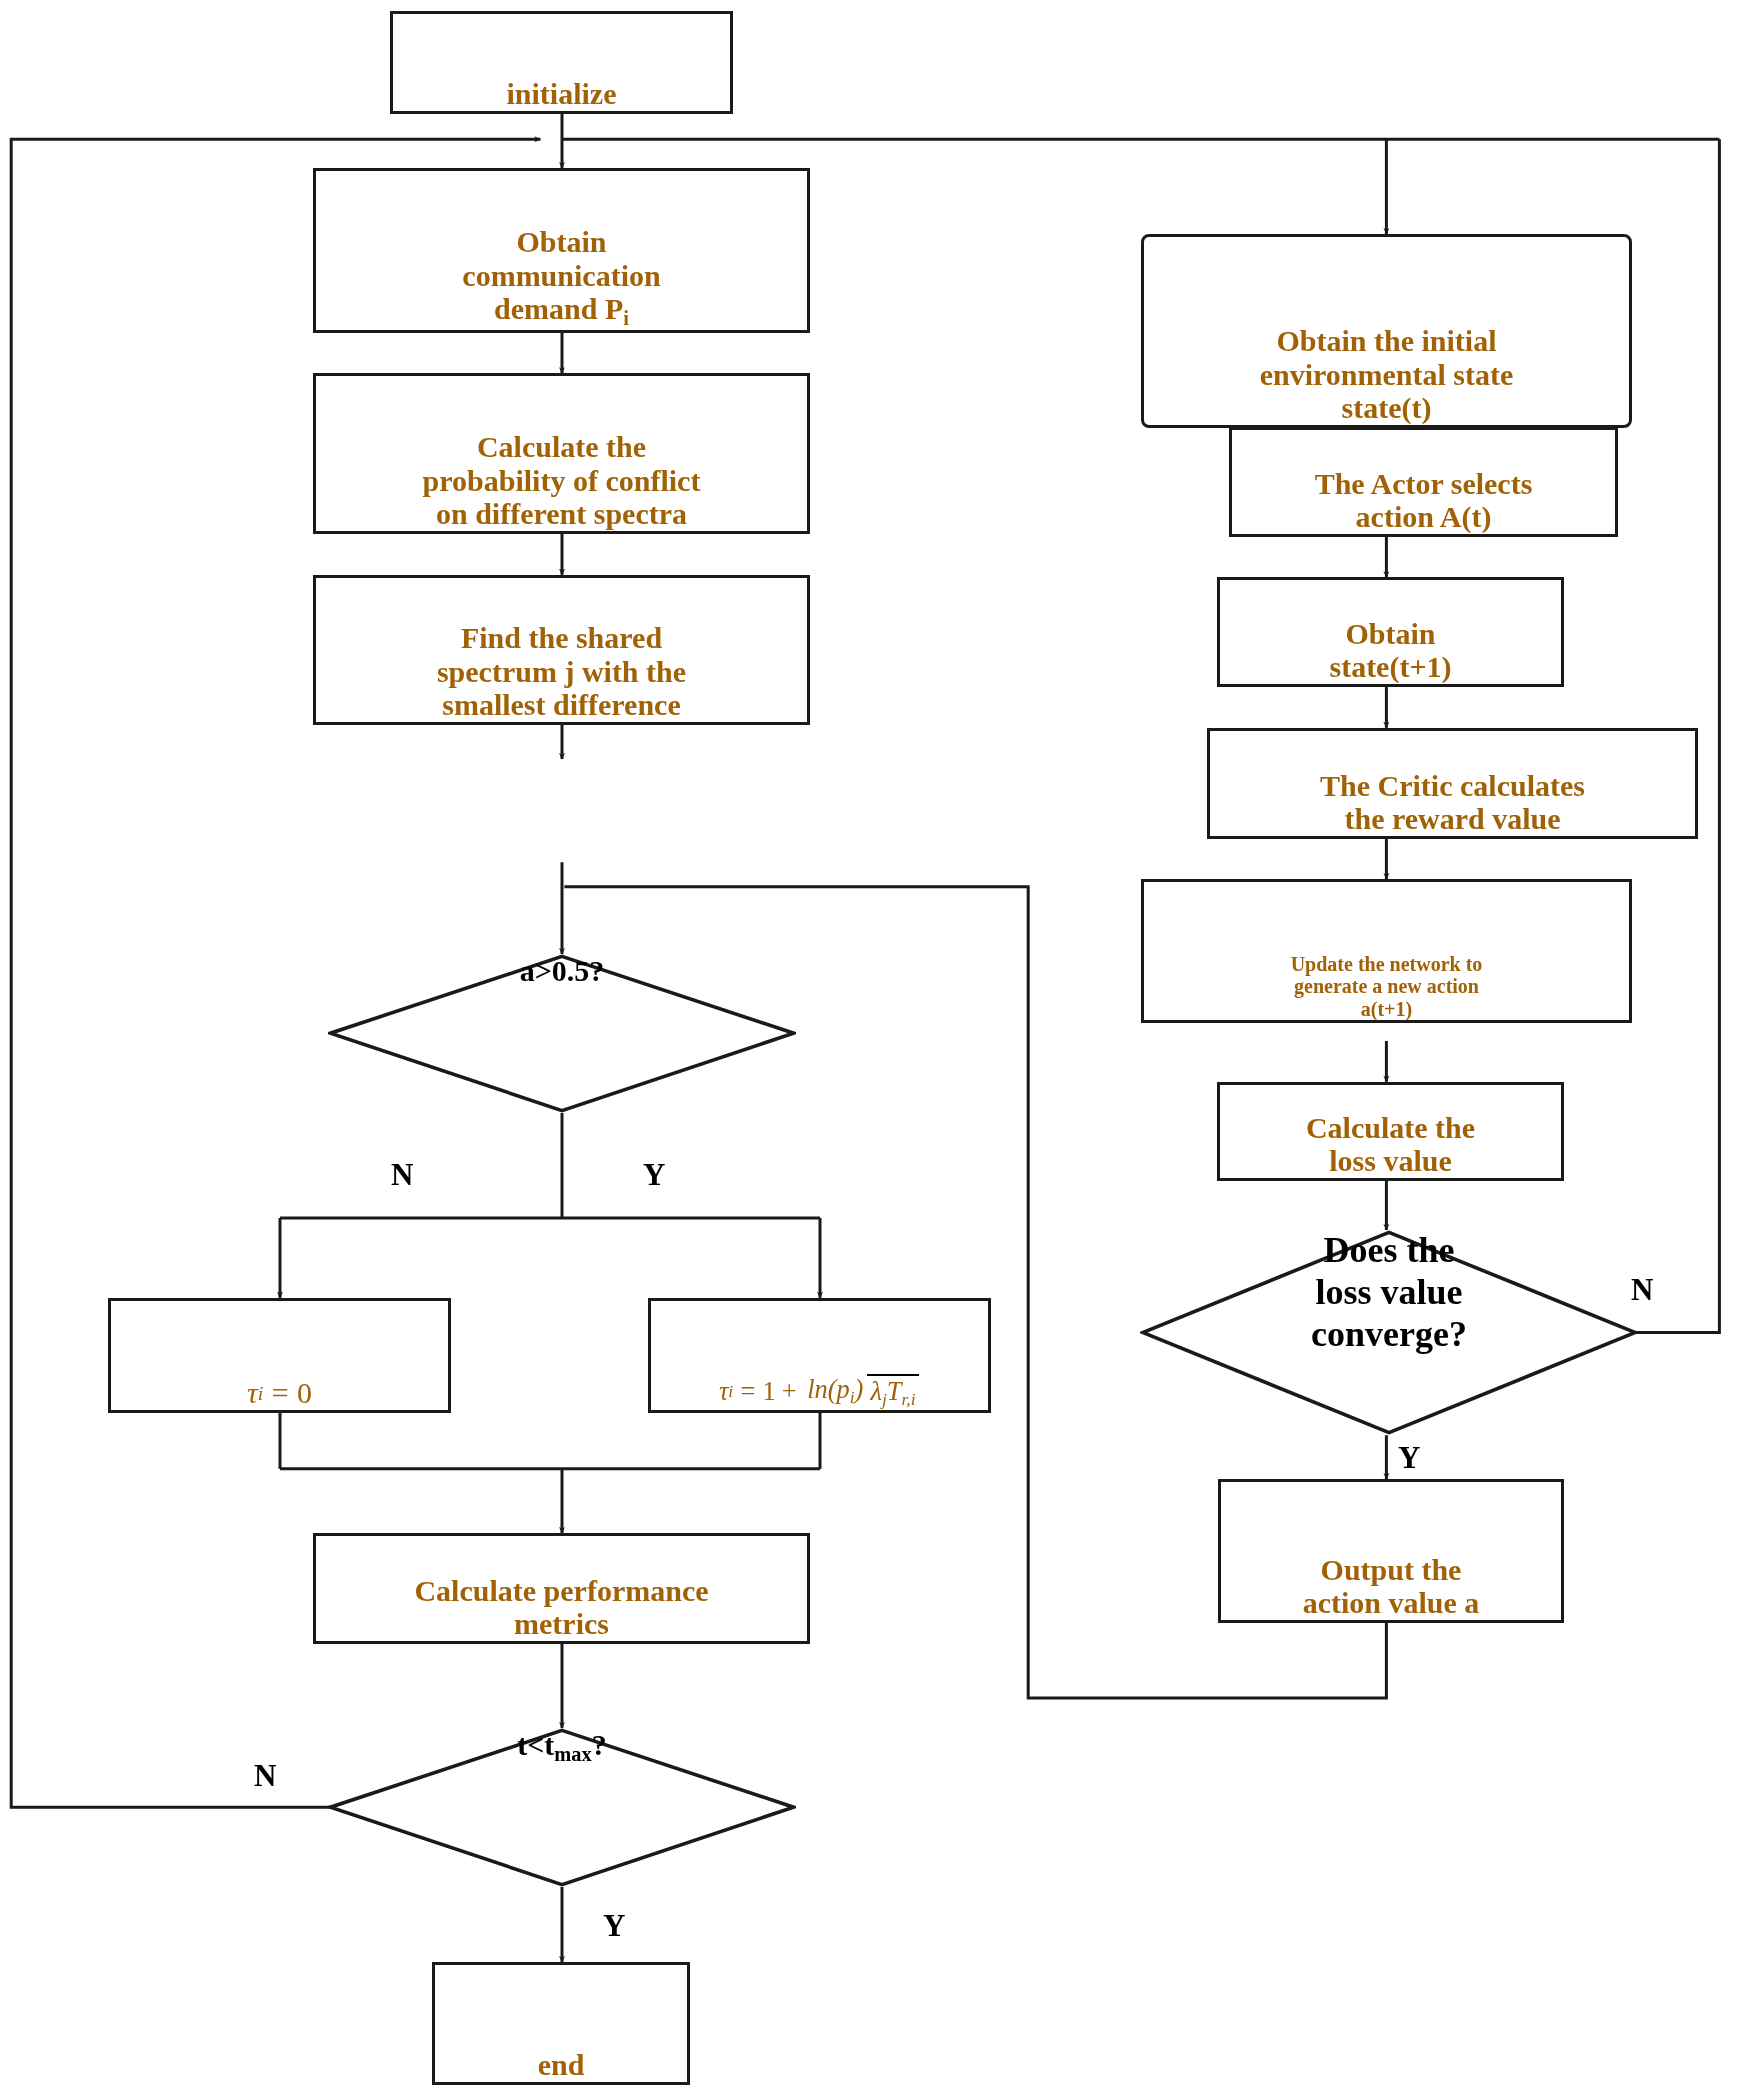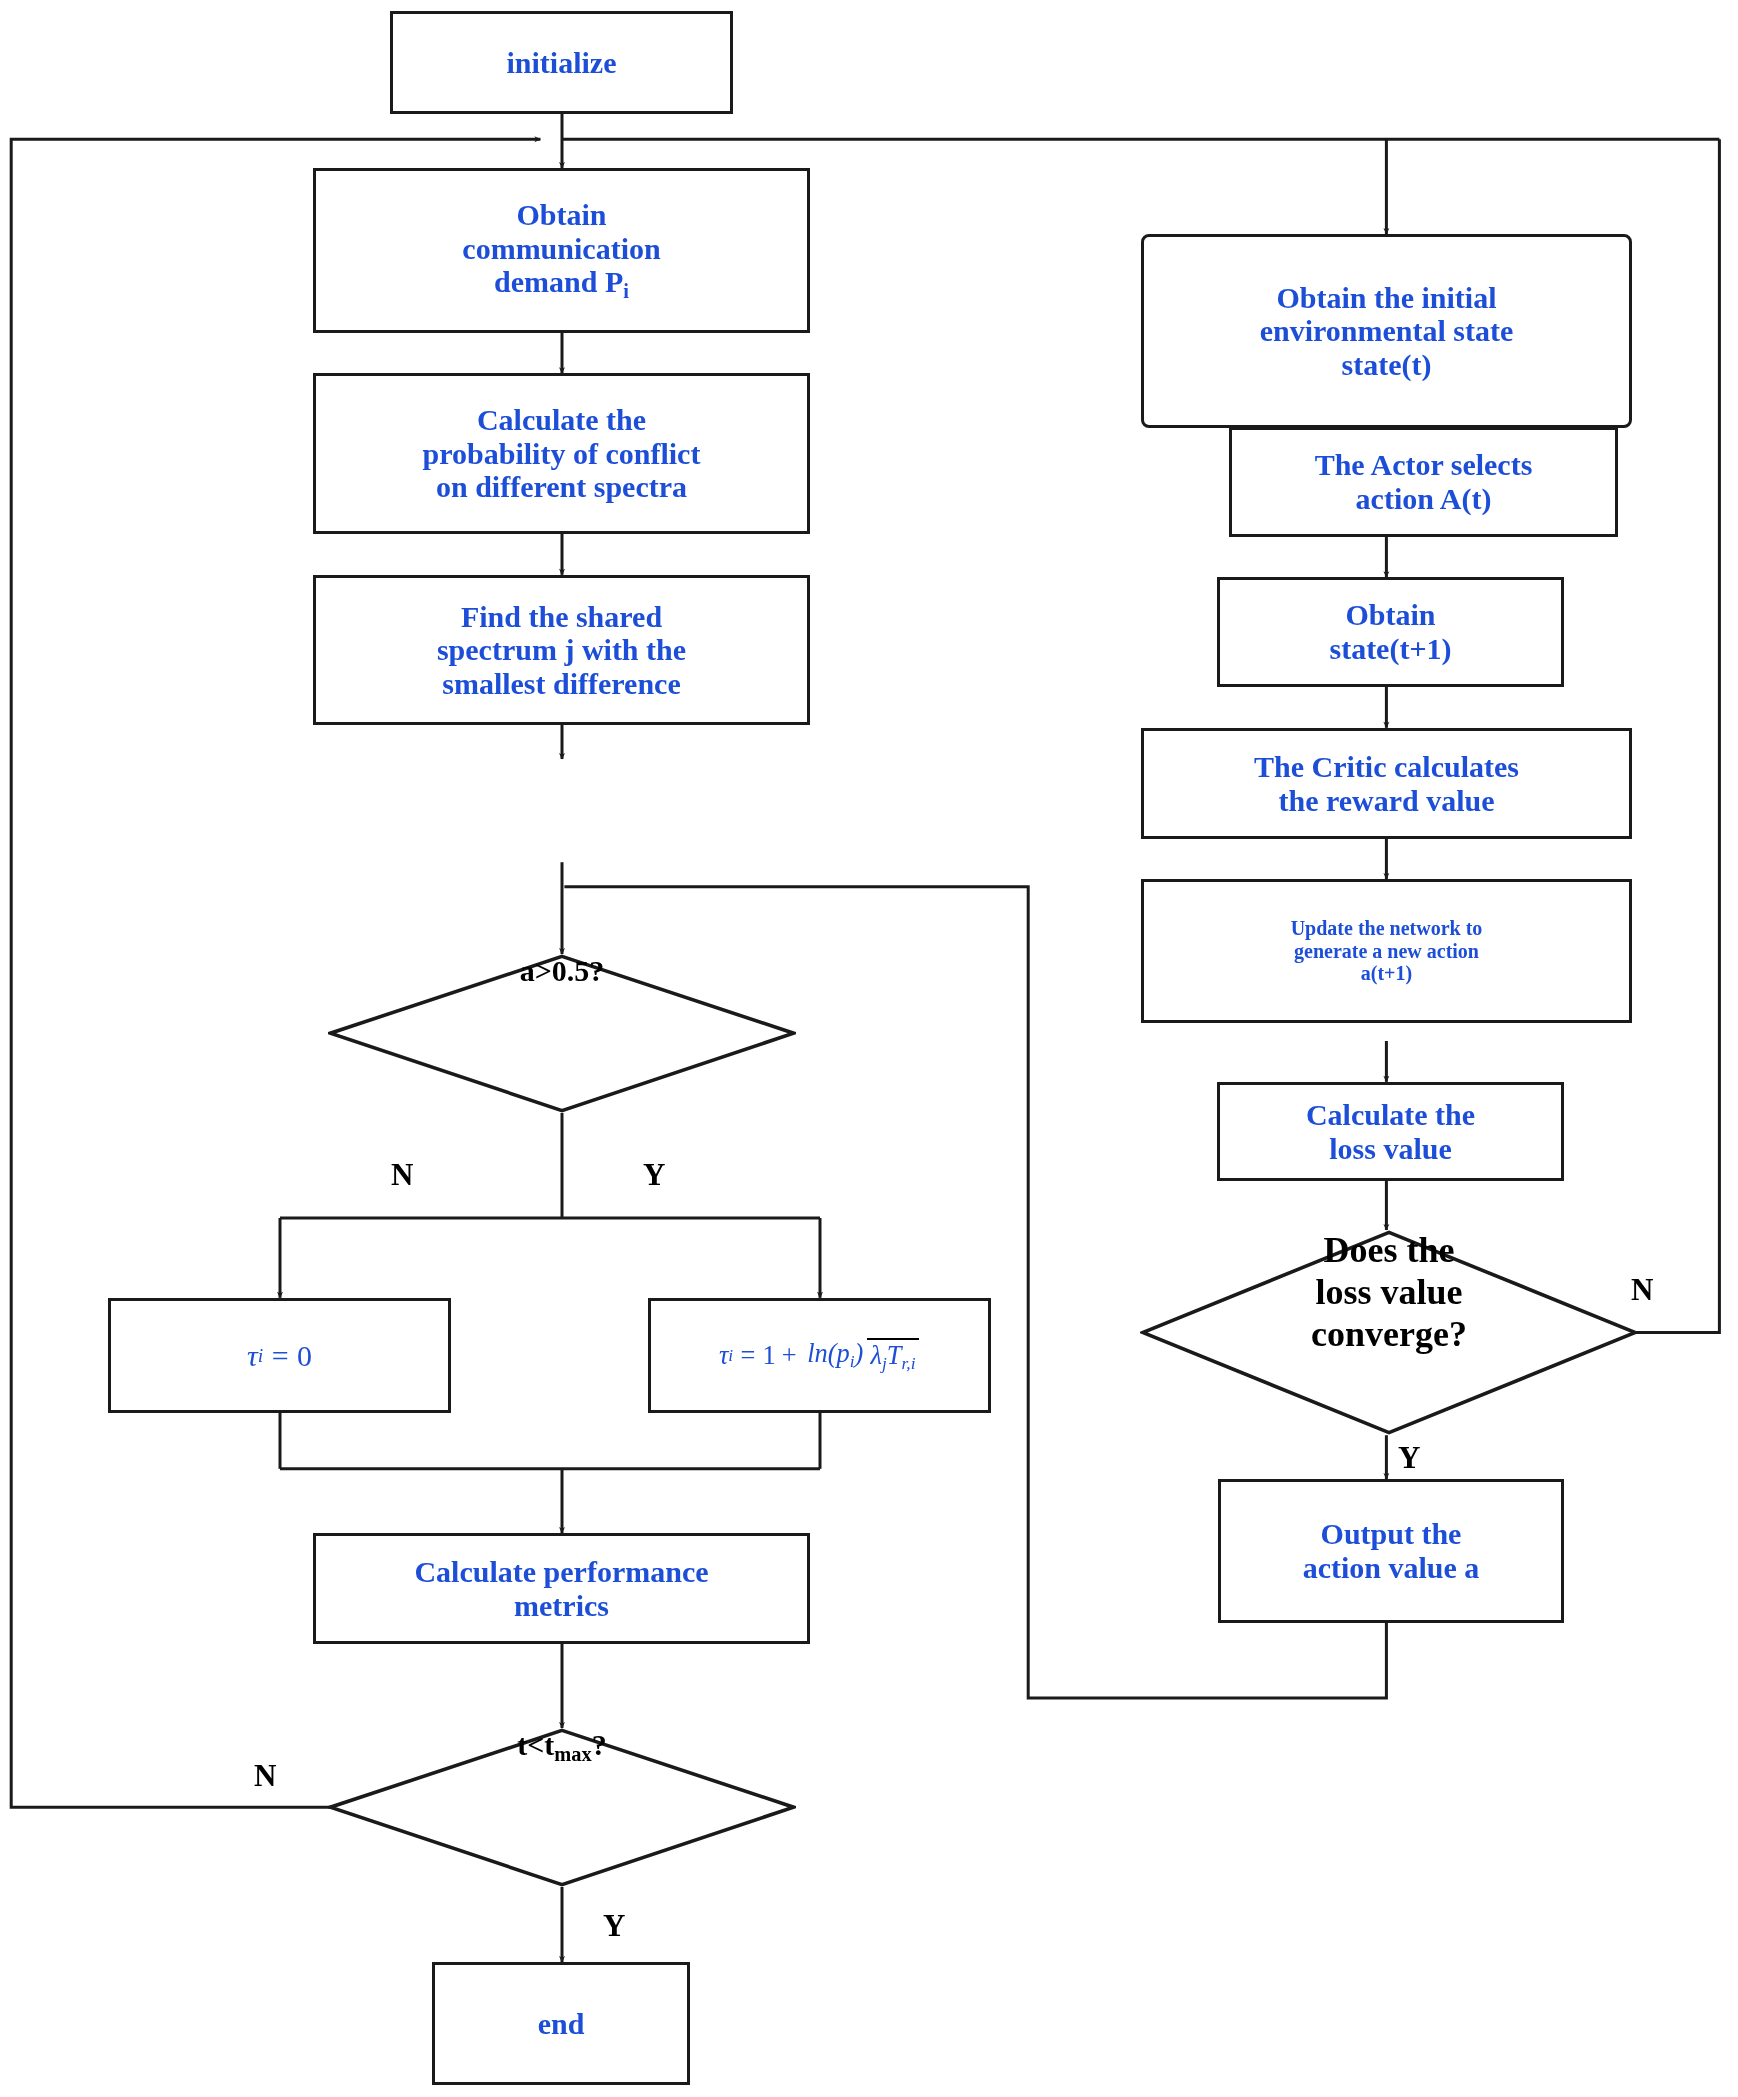--- a/index.html
+++ b/index.html
@@ -18,24 +18,24 @@
     position: absolute;
     top: 0; left: 0;
     width: 1739px;
     height: 2097px;
     pointer-events: none;
   }
   .node {
     position: absolute;
     box-sizing: border-box;
     display: flex;
-    align-items: center;
+    align-items: flex-end;
     justify-content: center;
     text-align: center;
-    color: #1d4ed8;
+    color: #a16207;
   }
   .proc {
     border: 3px solid #1a1a1a;
     background: #ffffff;
     font-weight: bold;
     line-height: 1.12;
   }
   .proc .txt { padding: 0 6px; width: 100%; }
   .dia-wrap {
     position: absolute;
@@ -242,21 +242,21 @@
     </span>
   </div>
 
   <div class="node proc" style="left:1217px; top:577px; width:347px; height:110px; font-size:30px;">
     <span class="txt">
       <span>Obtain</span><br>
       <span>state(t+1)</span>
     </span>
   </div>
 
-  <div class="node proc" style="left:1141px; top:728px; width:491px; height:111px; font-size:30px;">
+  <div class="node proc" style="left:1207px; top:728px; width:491px; height:111px; font-size:30px;">
     <span class="txt">
       <span>The Critic calculates</span><br>
       <span>the reward value</span>
     </span>
   </div>
 
   <div class="node proc" style="left:1141px; top:879px; width:491px; height:144px; font-size:20px;">
     <span class="txt">
       <span>Update the network to</span><br>
       <span>generate a new action</span><br>

